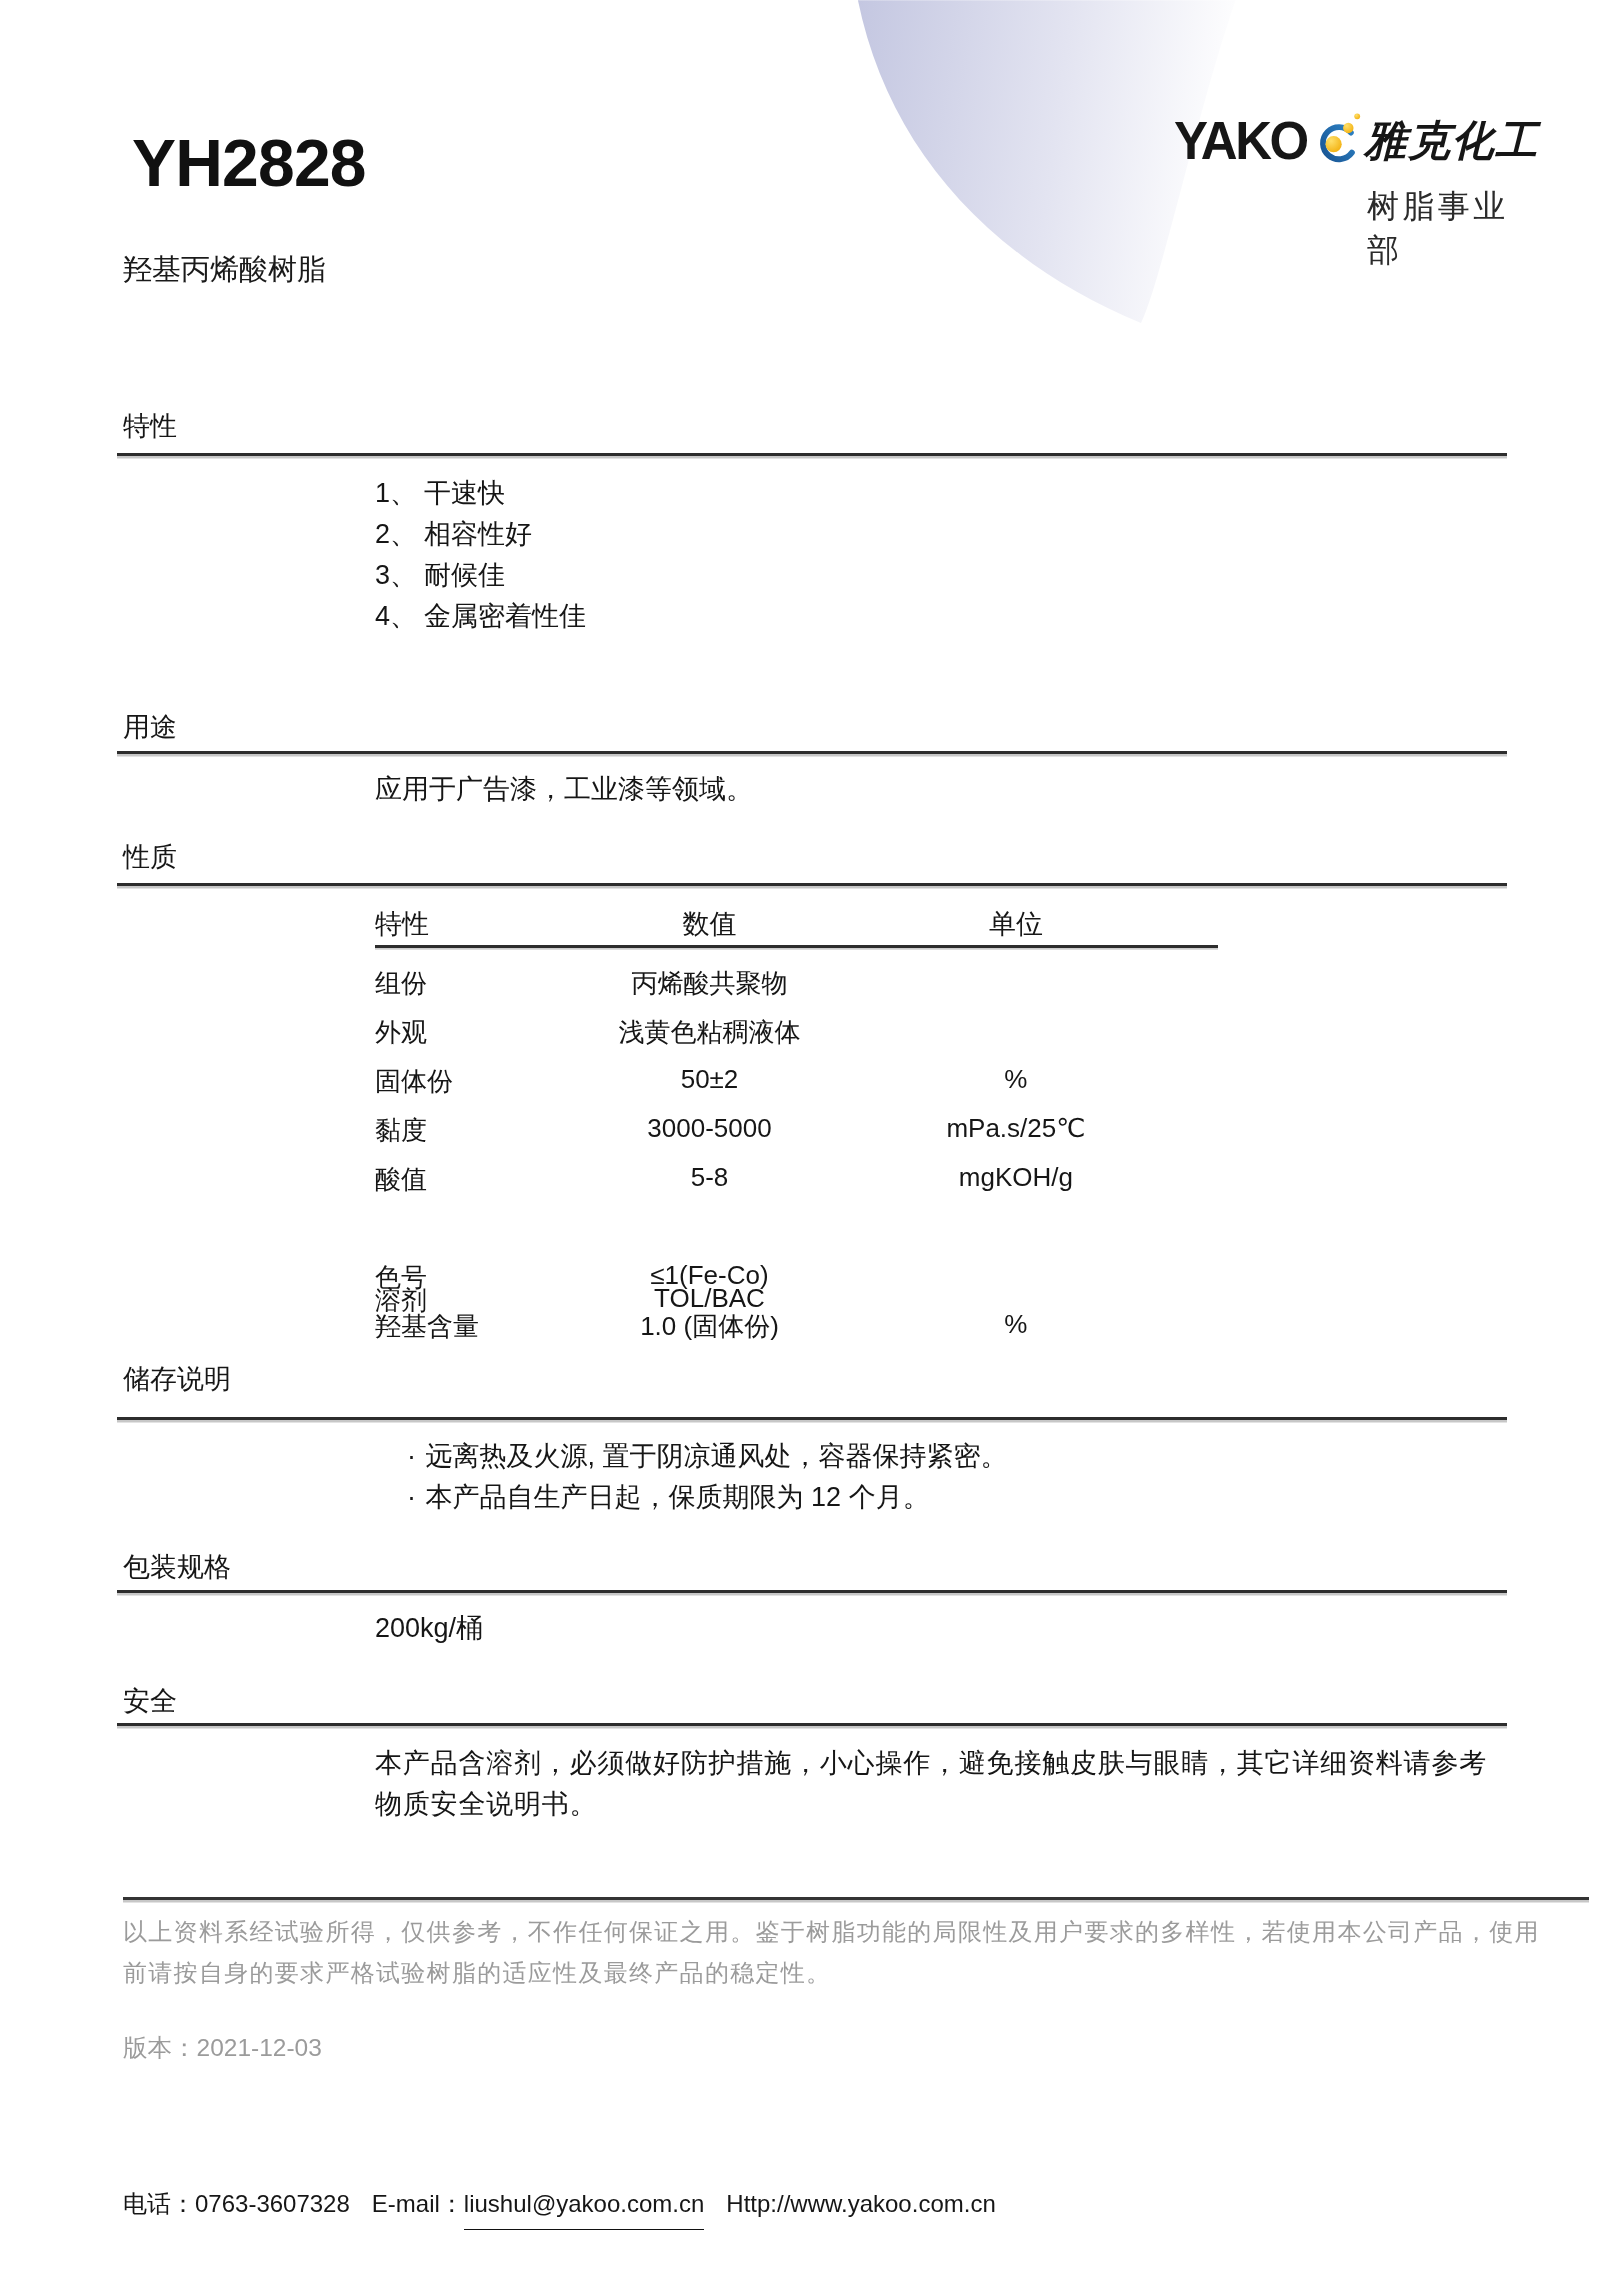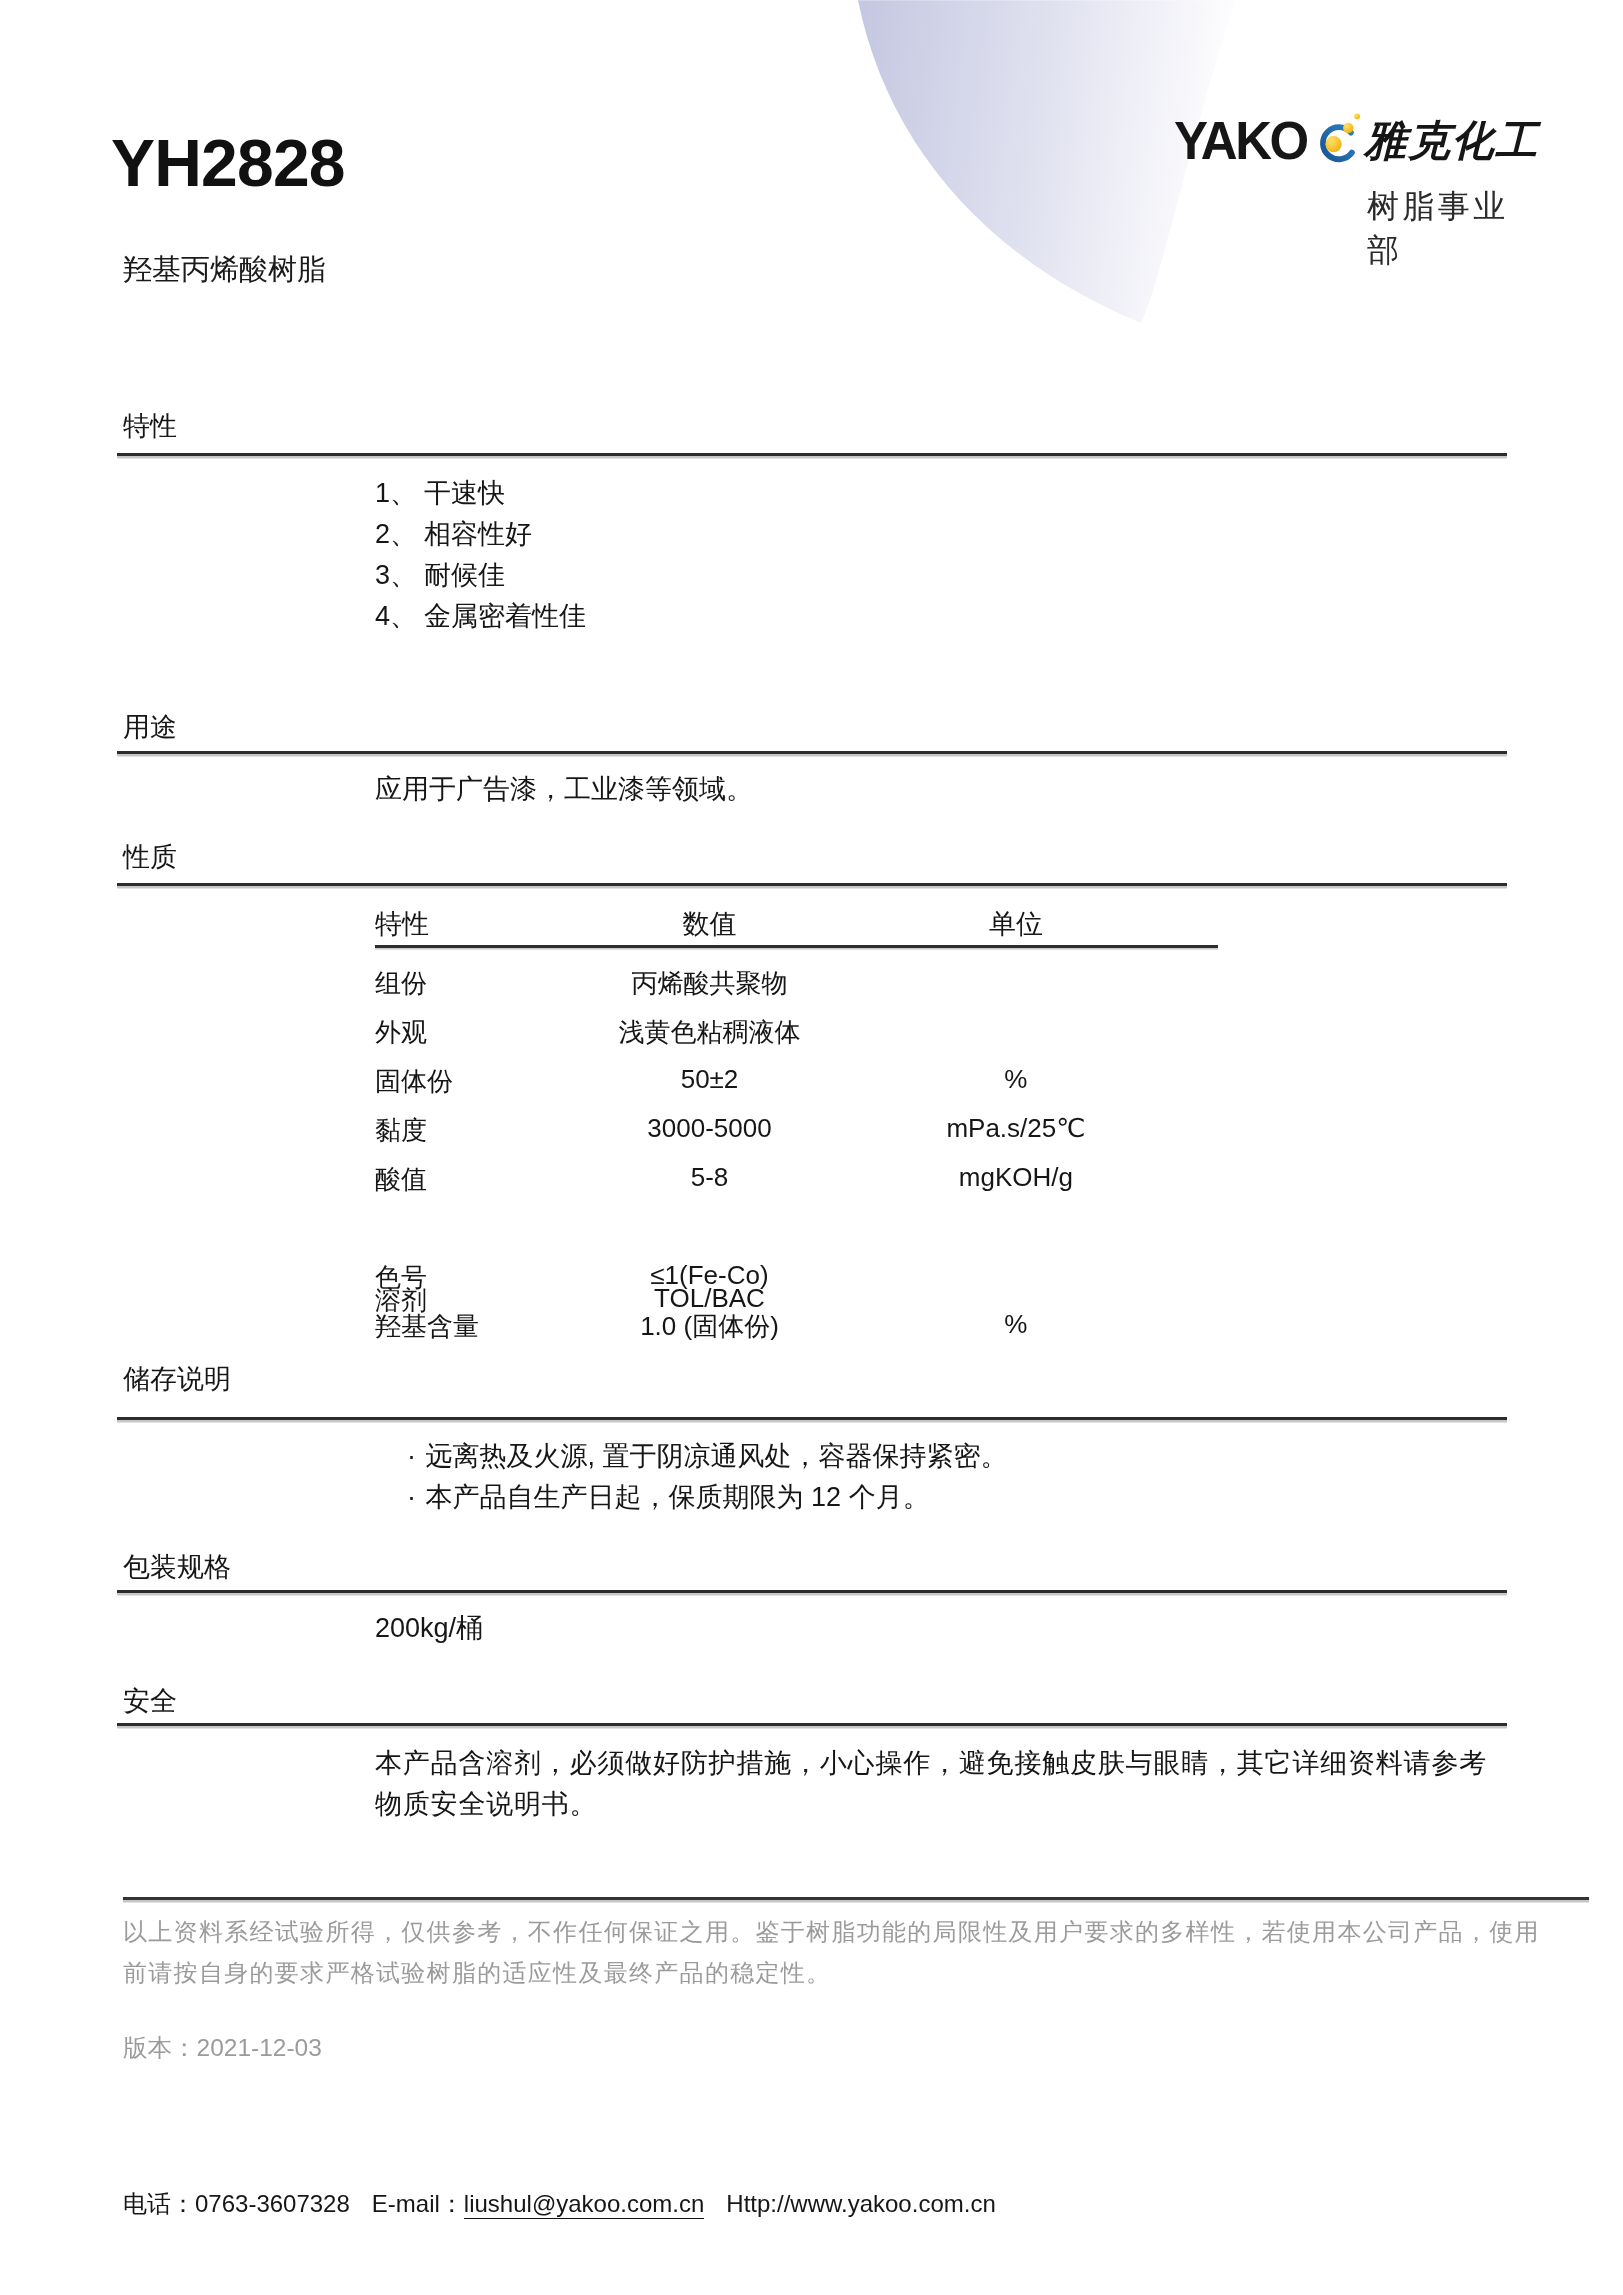--- a/index.html
+++ b/index.html
@@ -7,21 +7,21 @@
     position:relative;
     width:1623px;height:2295px;
     background:#ffffff;
     font-family:"Liberation Sans","DejaVu Sans",sans-serif;
     color:#1a1a1a;
     overflow:hidden;
   }
   
   .swoosh{position:absolute;left:803px;top:0;width:507px;height:330px;}
   
-  .title{position:absolute;left:111px;top:125px;font-size:66px;font-weight:700;letter-spacing:-0.8px;color:#111;}
+  .title{position:absolute;left:132px;top:125px;font-size:66px;font-weight:700;letter-spacing:-0.8px;color:#111;}
   .subtitle{position:absolute;left:123px;top:250px;font-size:29px;color:#1a1a1a;}
   .logo{position:absolute;left:1174px;top:104px;width:365px;height:127px;}
   .logo-row{display:flex;align-items:center;height:73px;}
   .logo-yako{font-size:51px;font-weight:900;letter-spacing:-2.5px;color:#161616;transform:scaleY(1.05);}
   .logo-orbit{width:78px;height:90px;margin:0 1.7px 0 3.4px;}
   .logo-company{font-size:42px;font-weight:900;letter-spacing:1.7px;color:#161616;white-space:nowrap;font-style:italic;}
   .logo-division{position:absolute;left:193px;top:81px;font-size:32px;letter-spacing:3.4px;color:#2b2b2b;}
   
   .sec-h{position:absolute;left:123px;font-size:27px;font-weight:500;color:#161616;}
   .rule{position:absolute;left:117px;width:1390px;height:3.4px;background:#2d2d2d;box-shadow:0 2.5px 0 rgba(0,0,0,0.22);}
@@ -44,21 +44,21 @@
   
   .storage-list{position:absolute;left:375px;top:1436px;font-size:27px;line-height:41px;color:#161616;margin-left:32px;}
   .bullet{display:inline-block;width:18.6px;}
   
   .pack-text{position:absolute;left:375px;top:1610px;}
   .safety-text{position:absolute;left:375px;top:1743px;width:1133px;font-size:27px;line-height:41px;letter-spacing:0.8px;color:#161616;}
   
   .disclaimer{position:absolute;left:123px;top:1911px;width:1420px;font-size:24px;line-height:41px;letter-spacing:1.3px;color:#9b9b9b;}
   .version{position:absolute;left:123px;top:2031px;font-size:24.5px;color:#9b9b9b;}
   .contact{position:absolute;left:123px;top:2188px;font-size:24px;color:#161616;display:flex;align-items:baseline;gap:22px;white-space:nowrap;}
-  .email-link{color:#161616;border-bottom:1.7px solid #111;padding-bottom:1px;cursor:pointer;}
+  .email-link{color:#161616;border-bottom:1.7px solid #111;padding-bottom:12px;cursor:pointer;}
 </style>
 </head>
 <body>
 
 <div class="page">
 
   <svg class="swoosh" viewBox="0 0 600 390" aria-hidden="true">
     <defs>
       <linearGradient id="swg" x1="65" y1="0" x2="520" y2="60" gradientUnits="userSpaceOnUse">
         <stop offset="0" stop-color="#c4c7e1"></stop>

